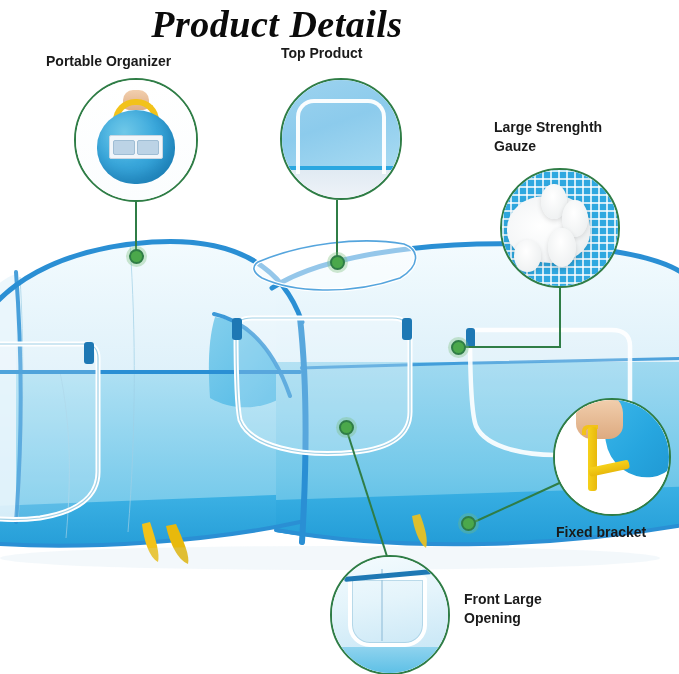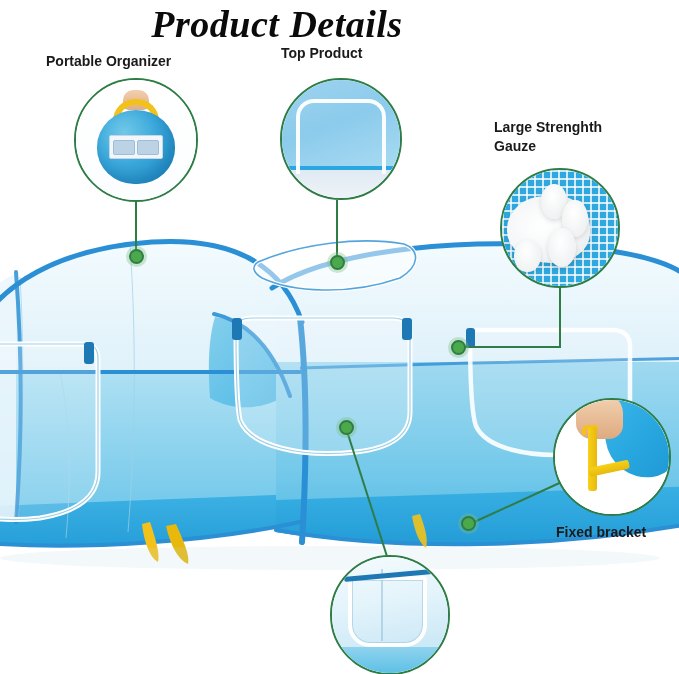--- a/index.html
+++ b/index.html
@@ -280,14 +280,16 @@
 
   <div class="circ" style="left:330px;top:555px;width:120px;height:120px;">
     <div class="ins">
       <div class="fo-bg"></div>
       <div class="fo-floor"></div>
       <div class="fo-diag"></div>
       <div class="fo-frame"></div>
       <div class="fo-top"></div>
     </div>
   </div>
+  <div class="lbl" style="left:464px;top:590px;">Front Large
+Opening</div>
 
 </div>
 
 </body></html>

